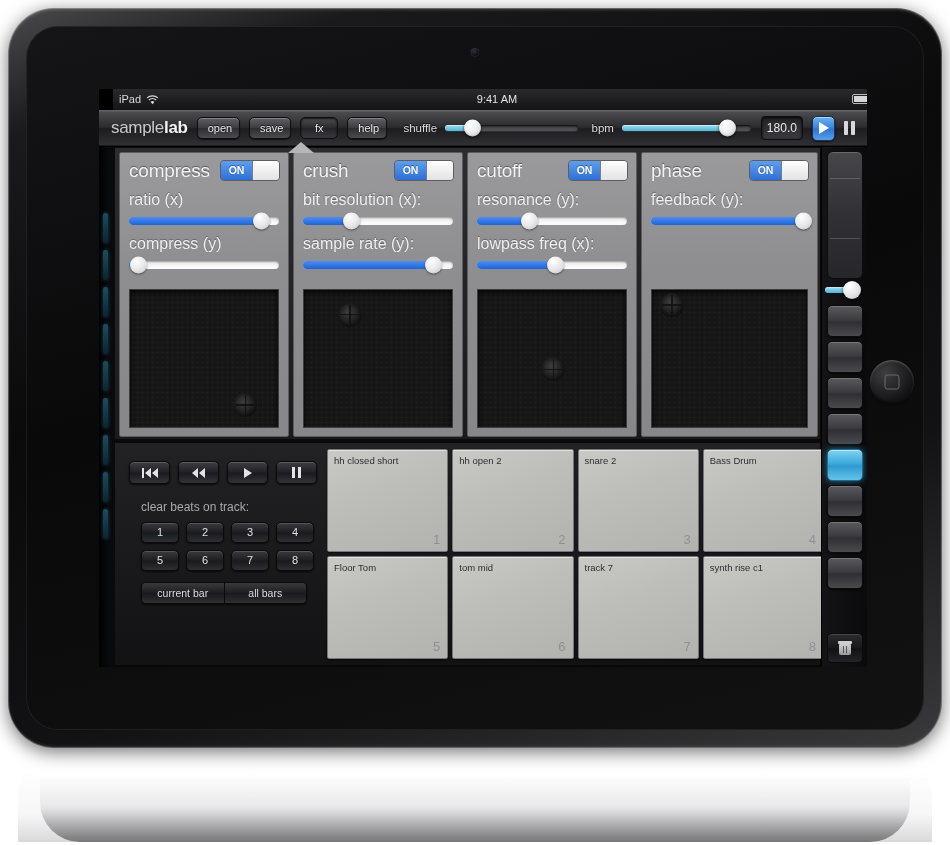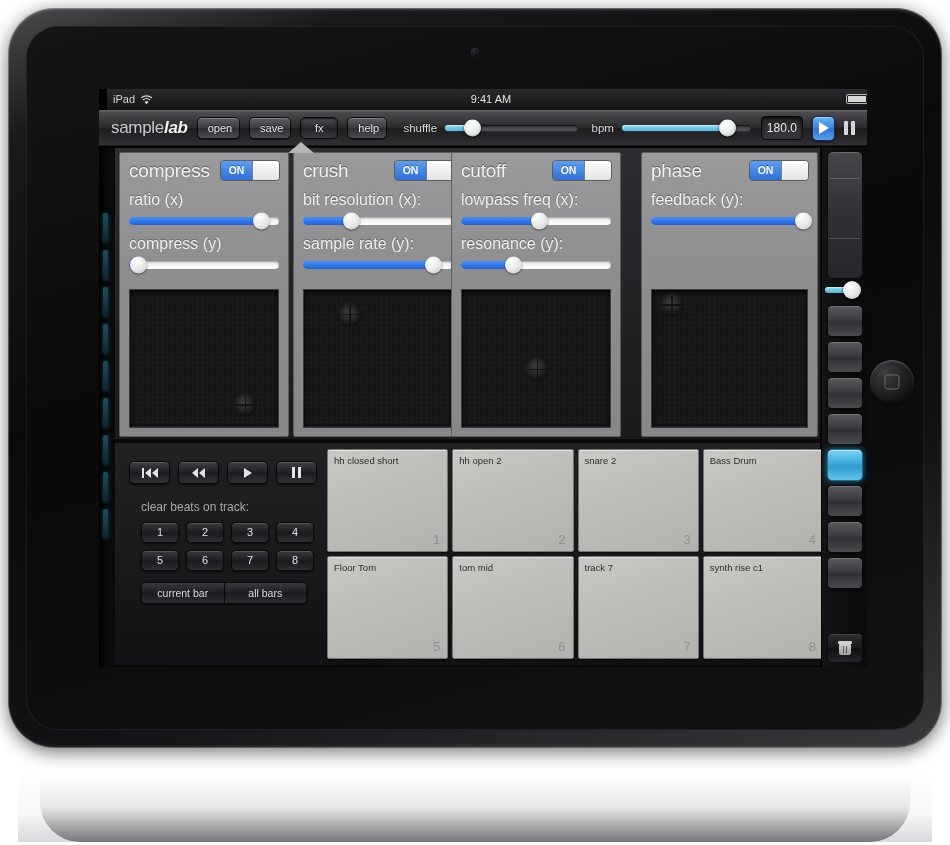--- a/index.html
+++ b/index.html
@@ -63,42 +63,42 @@
 
   
   #screen {
     position:absolute; left:91px; top:81px; width:768px; height:578px;
     background:#000;
     overflow:hidden;
   }
 
   
   #status-bar {
-    position:absolute; left:8px; top:0; width:100%; height:35px;
+    position:absolute; left:14px; top:0; width:100%; height:35px;
     background:linear-gradient(180deg,#2a2a2c 0%, #161618 55%, #0c0c0e 100%);
     color:#d8d8d8; font-size:11px; line-height:21px;
   }
   #status-left { position:absolute; left:6px; top:0; display:flex; align-items:center; gap:5px; height:21px;}
   #status-center { position:absolute; left:0; width:100%; text-align:center; font-size:11px; color:#e2e2e2;}
   #status-right { position:absolute; right:7px; top:5px; }
   .batt {
     width:22px; height:10px; border:1px solid #b8b8b8; border-radius:2px; position:relative;
   }
   .batt::after { content:""; position:absolute; right:-3px; top:3px; width:2px; height:4px; background:#b8b8b8; border-radius:0 1px 1px 0;}
   .batt i { position:absolute; left:1px; top:1px; bottom:1px; right:1px; background:#d6d6d6; display:block;}
 
   
   #toolbar {
     position:absolute; left:0; top:21px; width:100%; height:37px;
     background:linear-gradient(180deg,#6a6a6e 0%, #4a4a4e 7%, #2b2b2e 48%, #1d1d20 52%, #303034 96%, #0e0e10 100%);
     border-bottom:1px solid #000;
     display:flex; align-items:center;
   }
   #app-logo { margin-left:12px; font-size:17px; color:#c9c9cd; letter-spacing:-.3px;}
-  #app-logo b { color:#f2f2f4; font-weight:bold;font-style:italic;}
+  #app-logo b { color:#f2f2f4; font-weight:bold;}
   .tbtn {
     margin-left:9px; height:22px; min-width:38px; padding:0 10px;
     border-radius:5px;
     background:linear-gradient(180deg,#616165 0%, #3d3d41 48%, #2e2e32 52%, #4c4c50 100%);
     box-shadow: inset 0 1px 0 rgba(255,255,255,.22), 0 1px 1px rgba(0,0,0,.6);
     border:1px solid #0d0d0f;
     color:#e6e6ea; font-size:11px; line-height:20px; text-align:center;
     text-shadow:0 -1px 0 rgba(0,0,0,.7);
   }
   .tbtn.active {
@@ -181,21 +181,21 @@
     border:1px solid #0a0a0c;
   }
   .fx-col {
     position:absolute; top:4px; width:170px; height:285px;
     background:linear-gradient(180deg,#9a9a9c 0%, #8e8e90 42%, #87878a 100%);
     border:1px solid #5d5d60;
     border-radius:2px;
   }
   .fx-col:nth-of-type(1){ left:4px; }
   .fx-col:nth-of-type(2){ left:178px; }
-  .fx-col:nth-of-type(3){ left:336px; }
+  .fx-col:nth-of-type(3){ left:352px; }
   .fx-col:nth-of-type(4){ left:526px; width:177px;}
   .fx-head { display:flex; justify-content:space-between; padding:7px 8px 3px 9px;}
   .fx-title { font-size:19px; color:#f3f3f5; text-shadow:0 -1px 1px rgba(0,0,0,.45); letter-spacing:-.2px;}
   .toggle {
     width:60px; height:21px; border-radius:4px; overflow:hidden; display:flex;
     border:1px solid #5e5e62; box-shadow: inset 0 1px 2px rgba(0,0,0,.45);
   }
   .toggle .on-part {
     flex:1; background:linear-gradient(180deg,#5d9ef0,#2f6fd4);
     color:#fff; font-size:10.5px; line-height:19px; text-align:center; font-weight:bold;
@@ -515,33 +515,33 @@
 
         <div class="fx-col">
           <div class="fx-head">
             <span class="fx-title">cutoff</span>
             <div class="toggle">
               <div class="on-part">ON</div>
               <div class="knob-part"></div>
             </div>
           </div>
           <div class="fx-param">
+            <div class="plabel">resonance (y):</div>
+            <div class="fxslider">
+              <div class="ftrack"></div>
+              <div class="ffill" style="width:35%"></div>
+              <div class="fknob" style="left:35%"></div>
+            </div>
+          </div>
+          <div class="fx-param">
             <div class="plabel">lowpass freq (x):</div>
             <div class="fxslider">
               <div class="ftrack"></div>
               <div class="ffill" style="width:52%"></div>
               <div class="fknob" style="left:52%"></div>
-            </div>
-          </div>
-          <div class="fx-param">
-            <div class="plabel">resonance (y):</div>
-            <div class="fxslider">
-              <div class="ftrack"></div>
-              <div class="ffill" style="width:35%"></div>
-              <div class="fknob" style="left:35%"></div>
             </div>
           </div>
           <div class="xypad">
             <div class="puck" style="left:51%; top:58%"></div>
           </div>
         </div>
 
         <div class="fx-col">
           <div class="fx-head">
             <span class="fx-title">phase</span>

